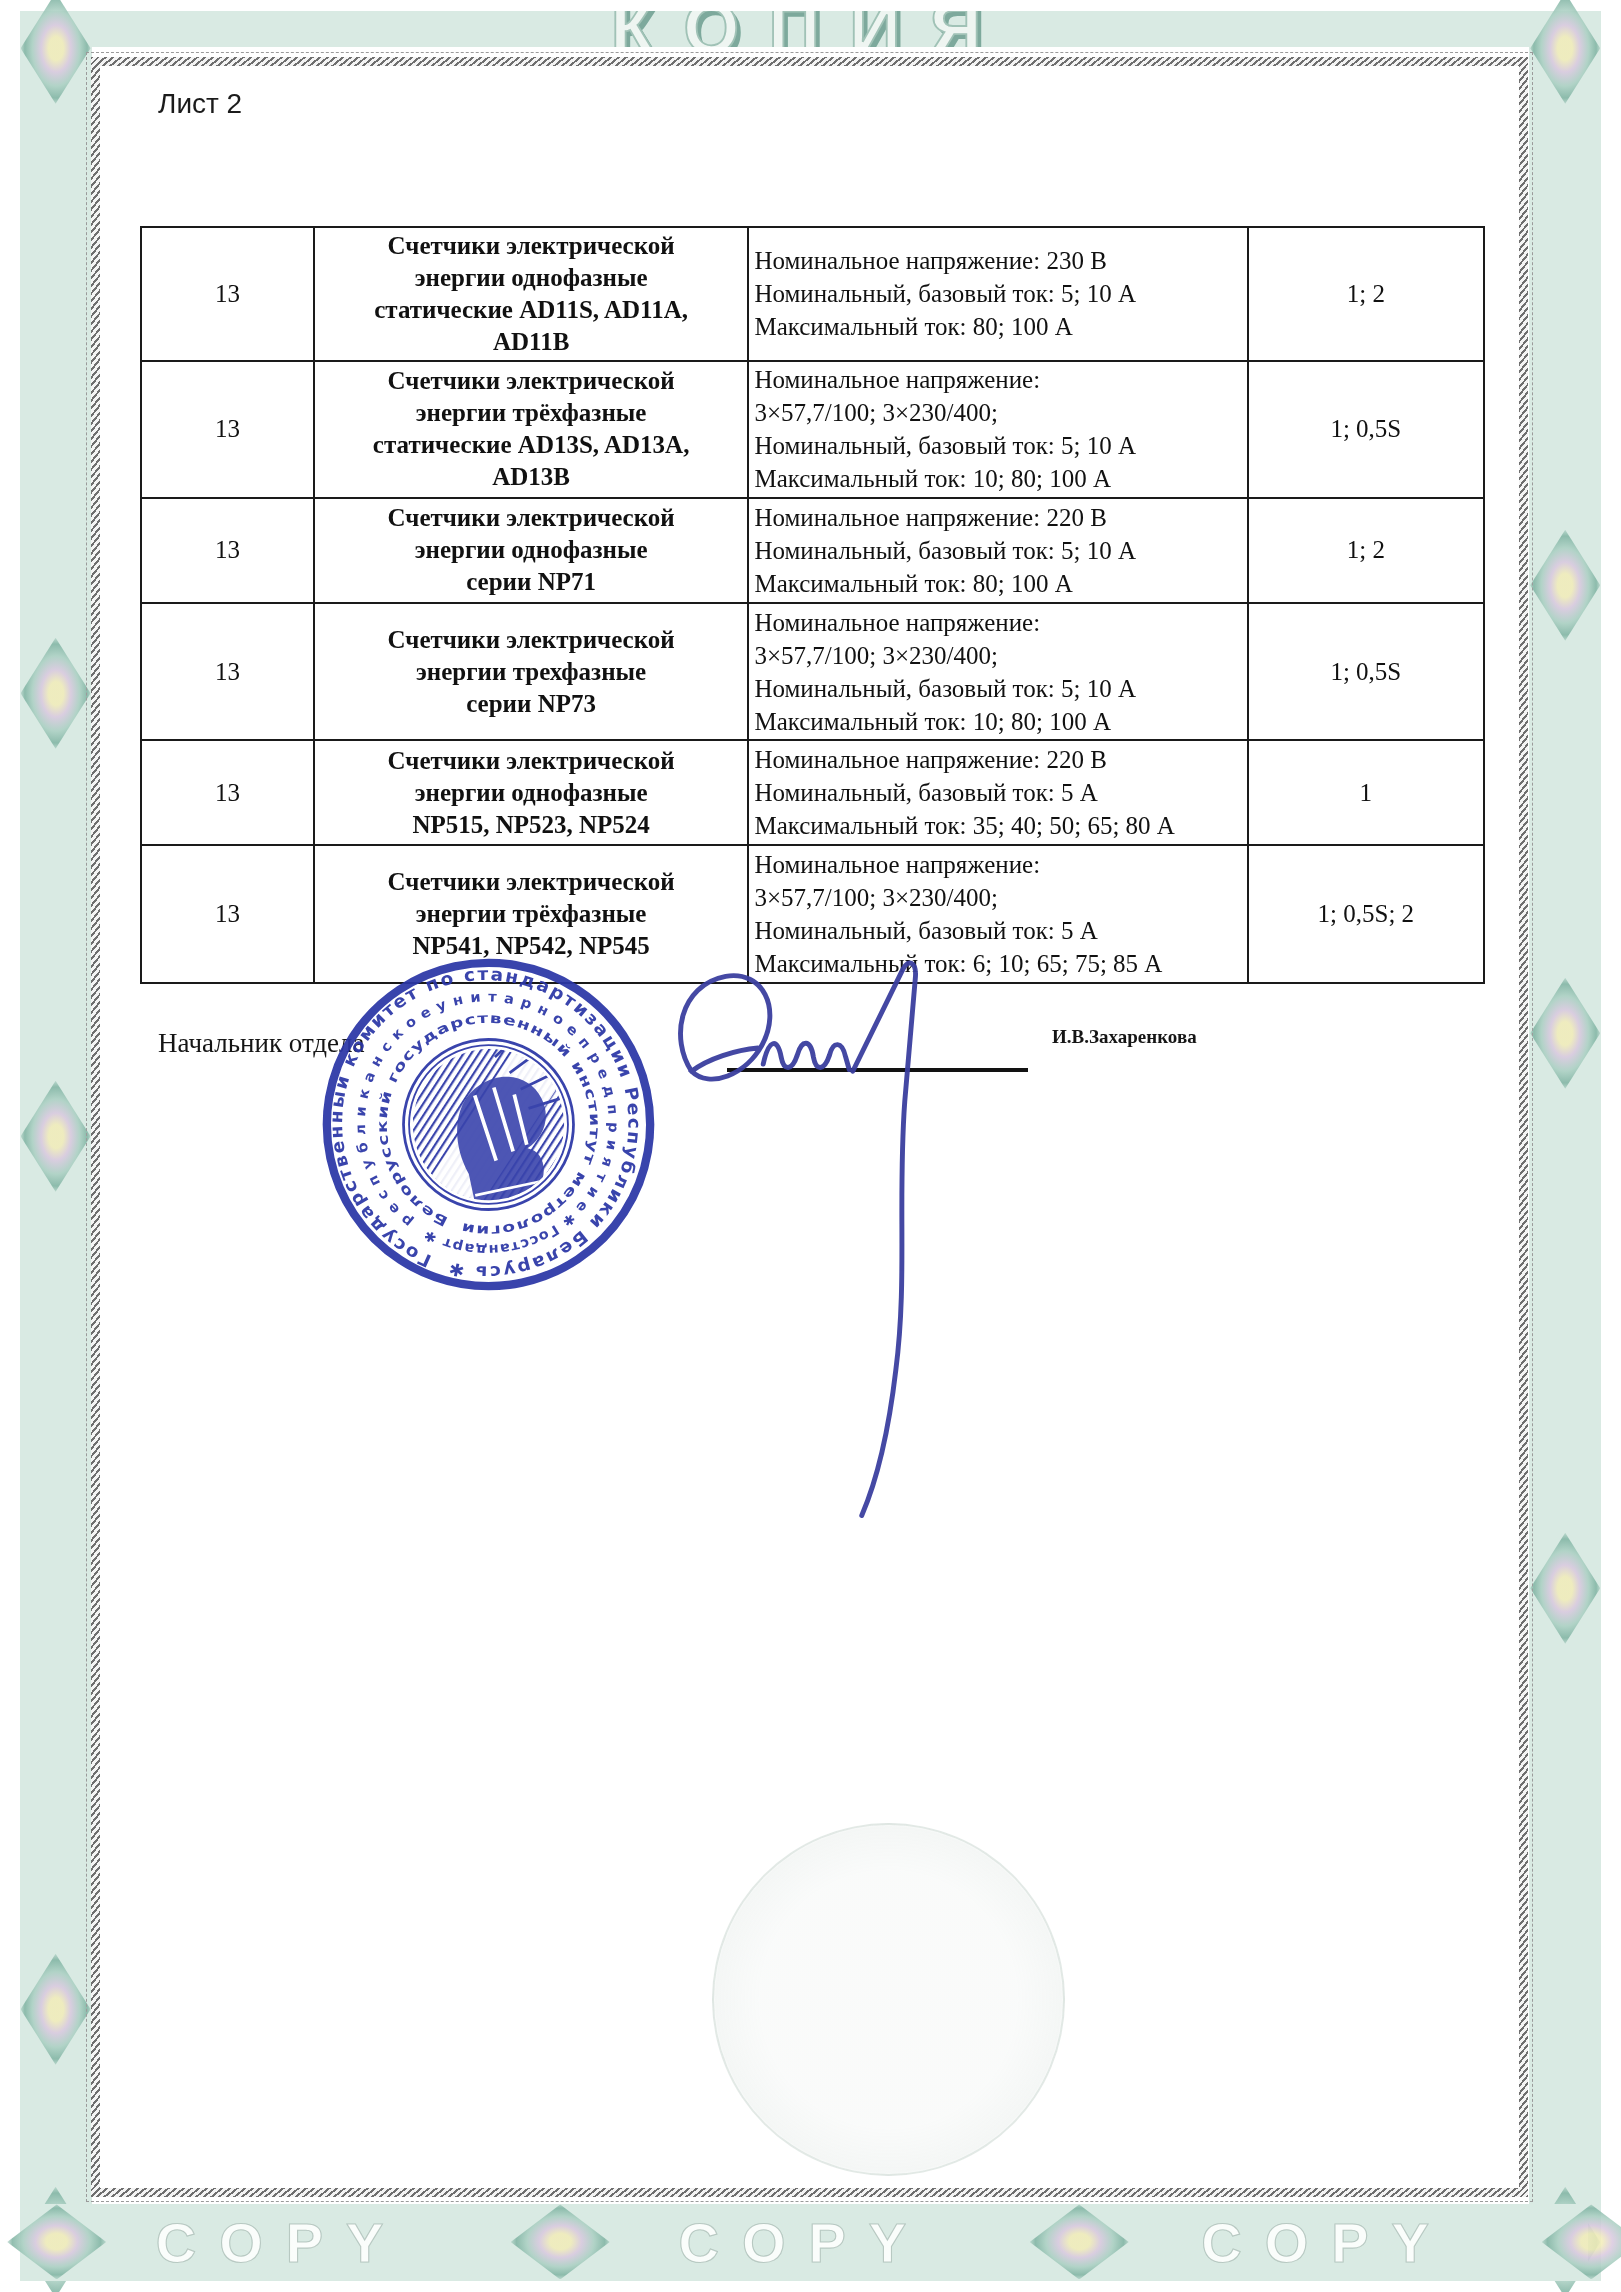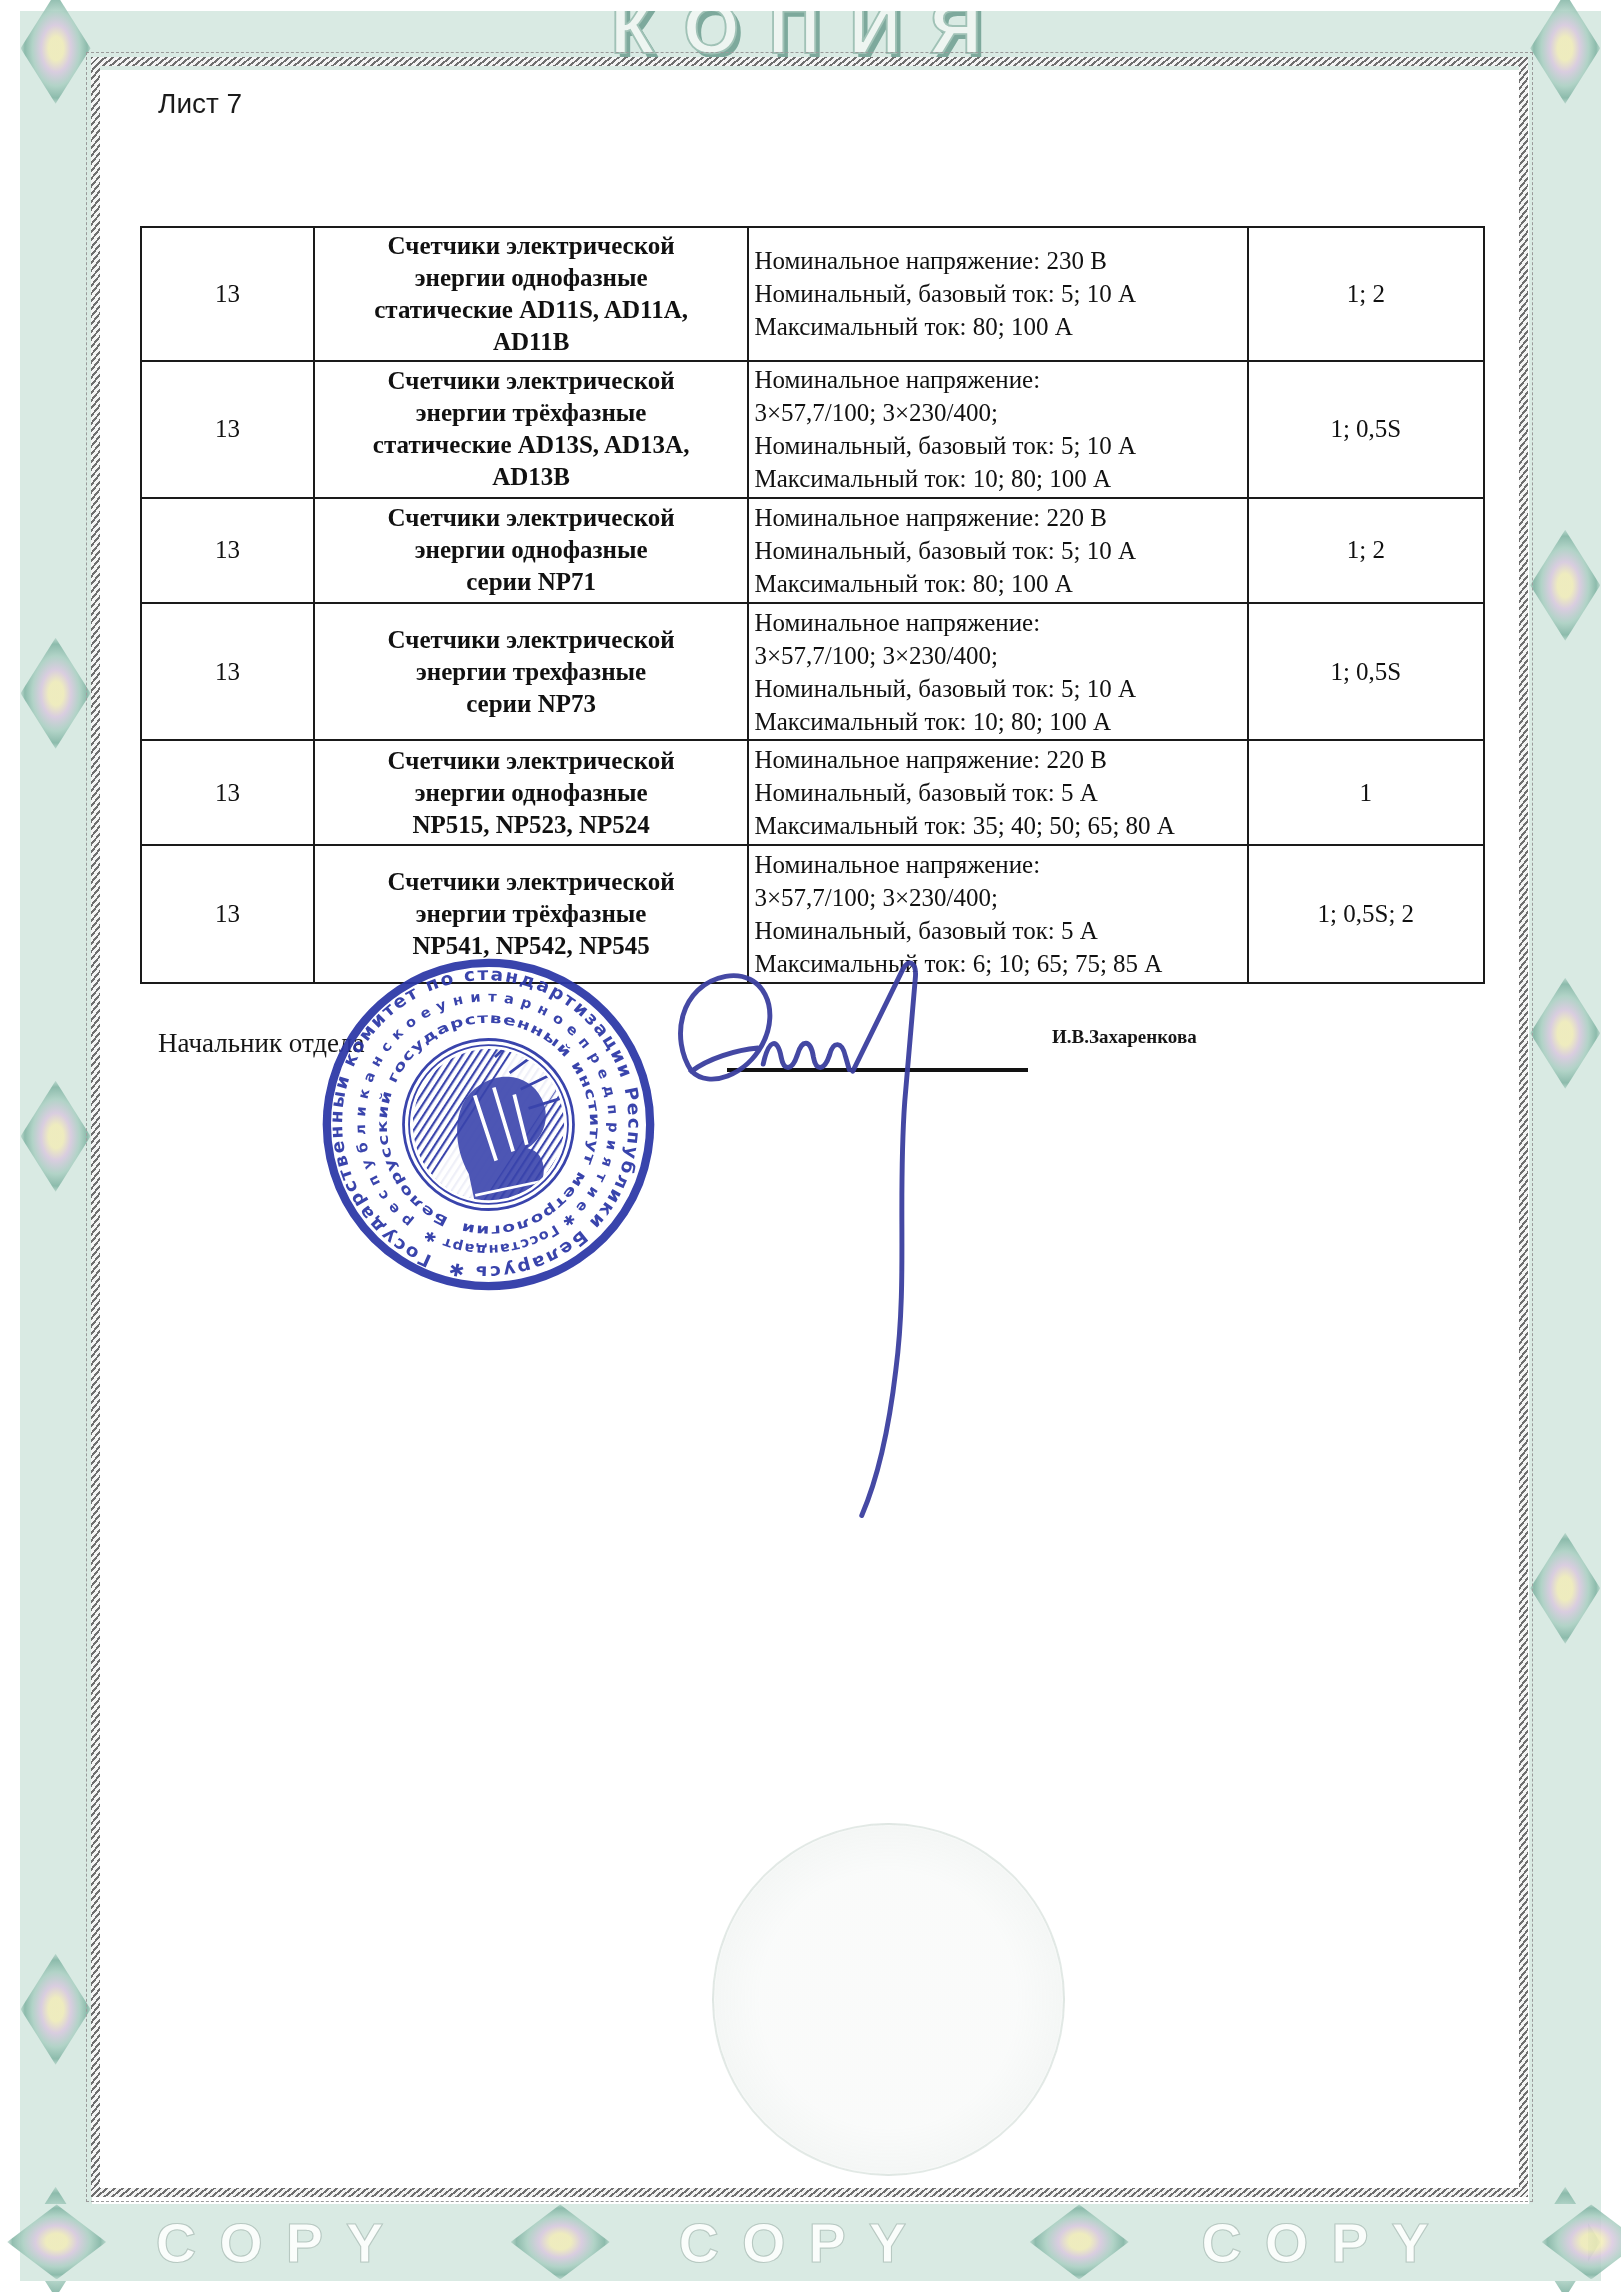--- a/index.html
+++ b/index.html
@@ -4,21 +4,21 @@
 <style>
   html,body{margin:0;padding:0;}
   body{
     width:1621px;height:2293px;position:relative;background:#ffffff;
     font-family:"Liberation Serif", serif; color:#151515; overflow:hidden;
   }
   
   .band{position:absolute;background:#d9eae3;}
   .band-left{left:19.7px;top:10.7px;bottom:12.5px;width:72px;}
   .band-right{right:19.7px;top:10.7px;bottom:12.5px;width:72px;}
-  .band-top-wrap{position:absolute;left:19.7px;right:19.7px;top:10.7px;height:59px;overflow:hidden;}
+  .band-top-wrap{position:absolute;left:19.7px;right:19.7px;top:10.7px;height:36px;overflow:hidden;}
   .band-top-bg{position:absolute;inset:0;background:#d9eae3;}
   .band-bottom{left:19.7px;right:33px;bottom:12.5px;height:77px;display:flex;align-items:center;justify-content:space-around;}
   .koh-text{
     position:absolute;top:-24px;left:0;width:100%;text-align:center;
     font-family:"Liberation Sans",sans-serif;font-weight:bold;font-size:72px;letter-spacing:29px;
     color:#eef5f1;-webkit-text-stroke:1.8px #a0c2b6;text-shadow:4.5px 5.4px 0 #7da99c;
   }
   .copy-word{
     font-family:"Liberation Sans",sans-serif;font-weight:bold;font-size:56px;letter-spacing:23px;
     color:rgba(252,254,253,0.93);-webkit-text-stroke:1.1px rgba(150,172,163,0.6);
@@ -93,21 +93,21 @@
   <div class="orn" style="left:1010px"></div>
   <div class="orn" style="left:1522px"></div>
   <span class="copy-word">COPY</span>
   <span class="copy-word">COPY</span>
   <span class="copy-word">COPY</span>
 </div>
 
 <div class="frame"></div>
 
 <div class="doc-header">
-  <span>Лист 7</span>
+  <span>Лист 2</span>
 </div>
 
 <table class="products">
   <colgroup>
     <col style="width:12.9%">
       <col style="width:32.3%">
       <col style="width:37.2%">
       <col style="width:17.6%">
   </colgroup>
   <tbody>

